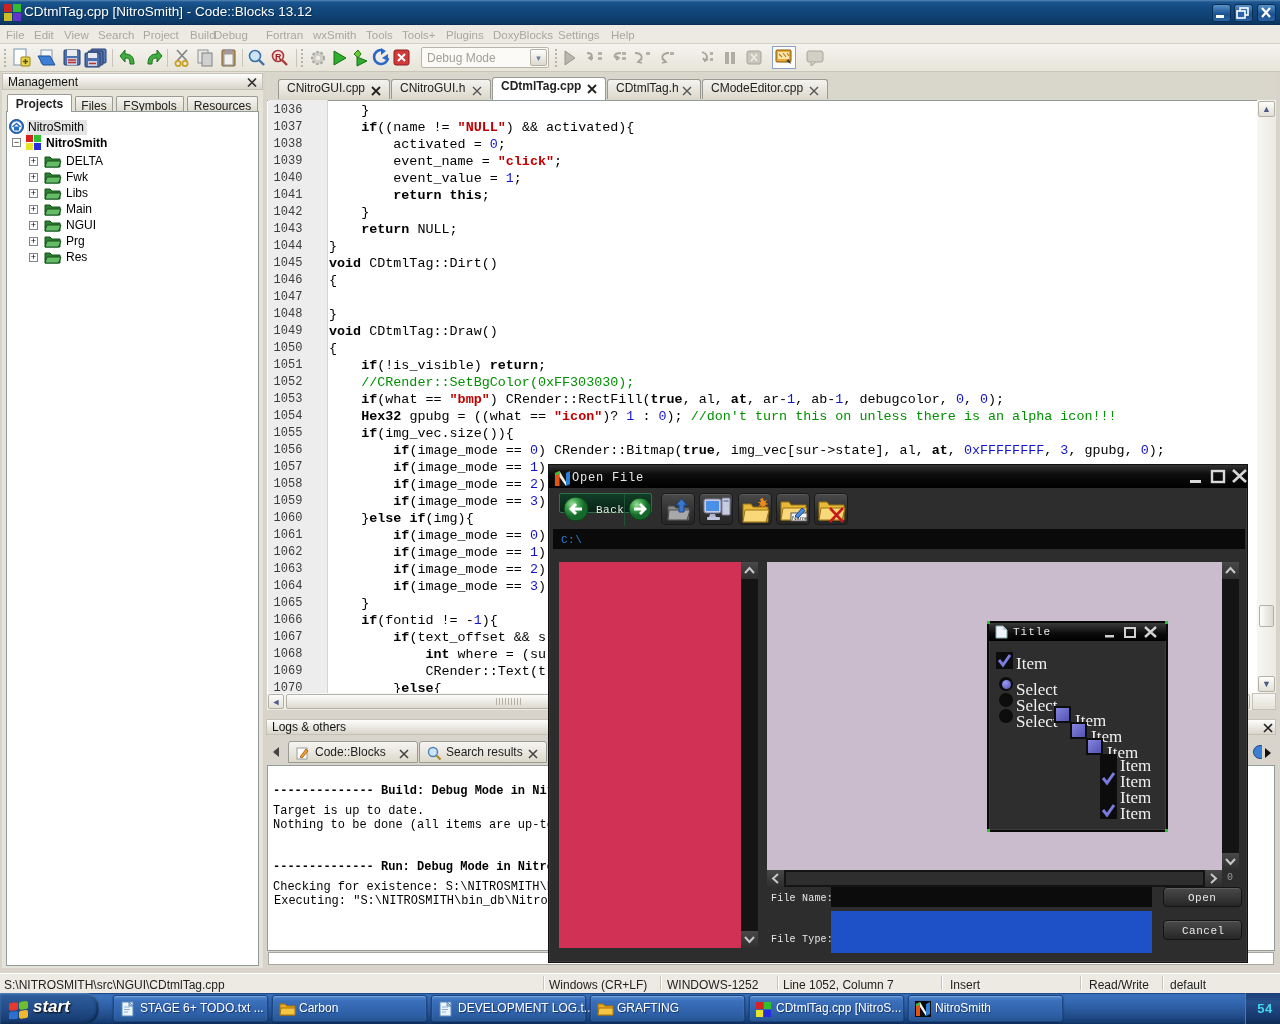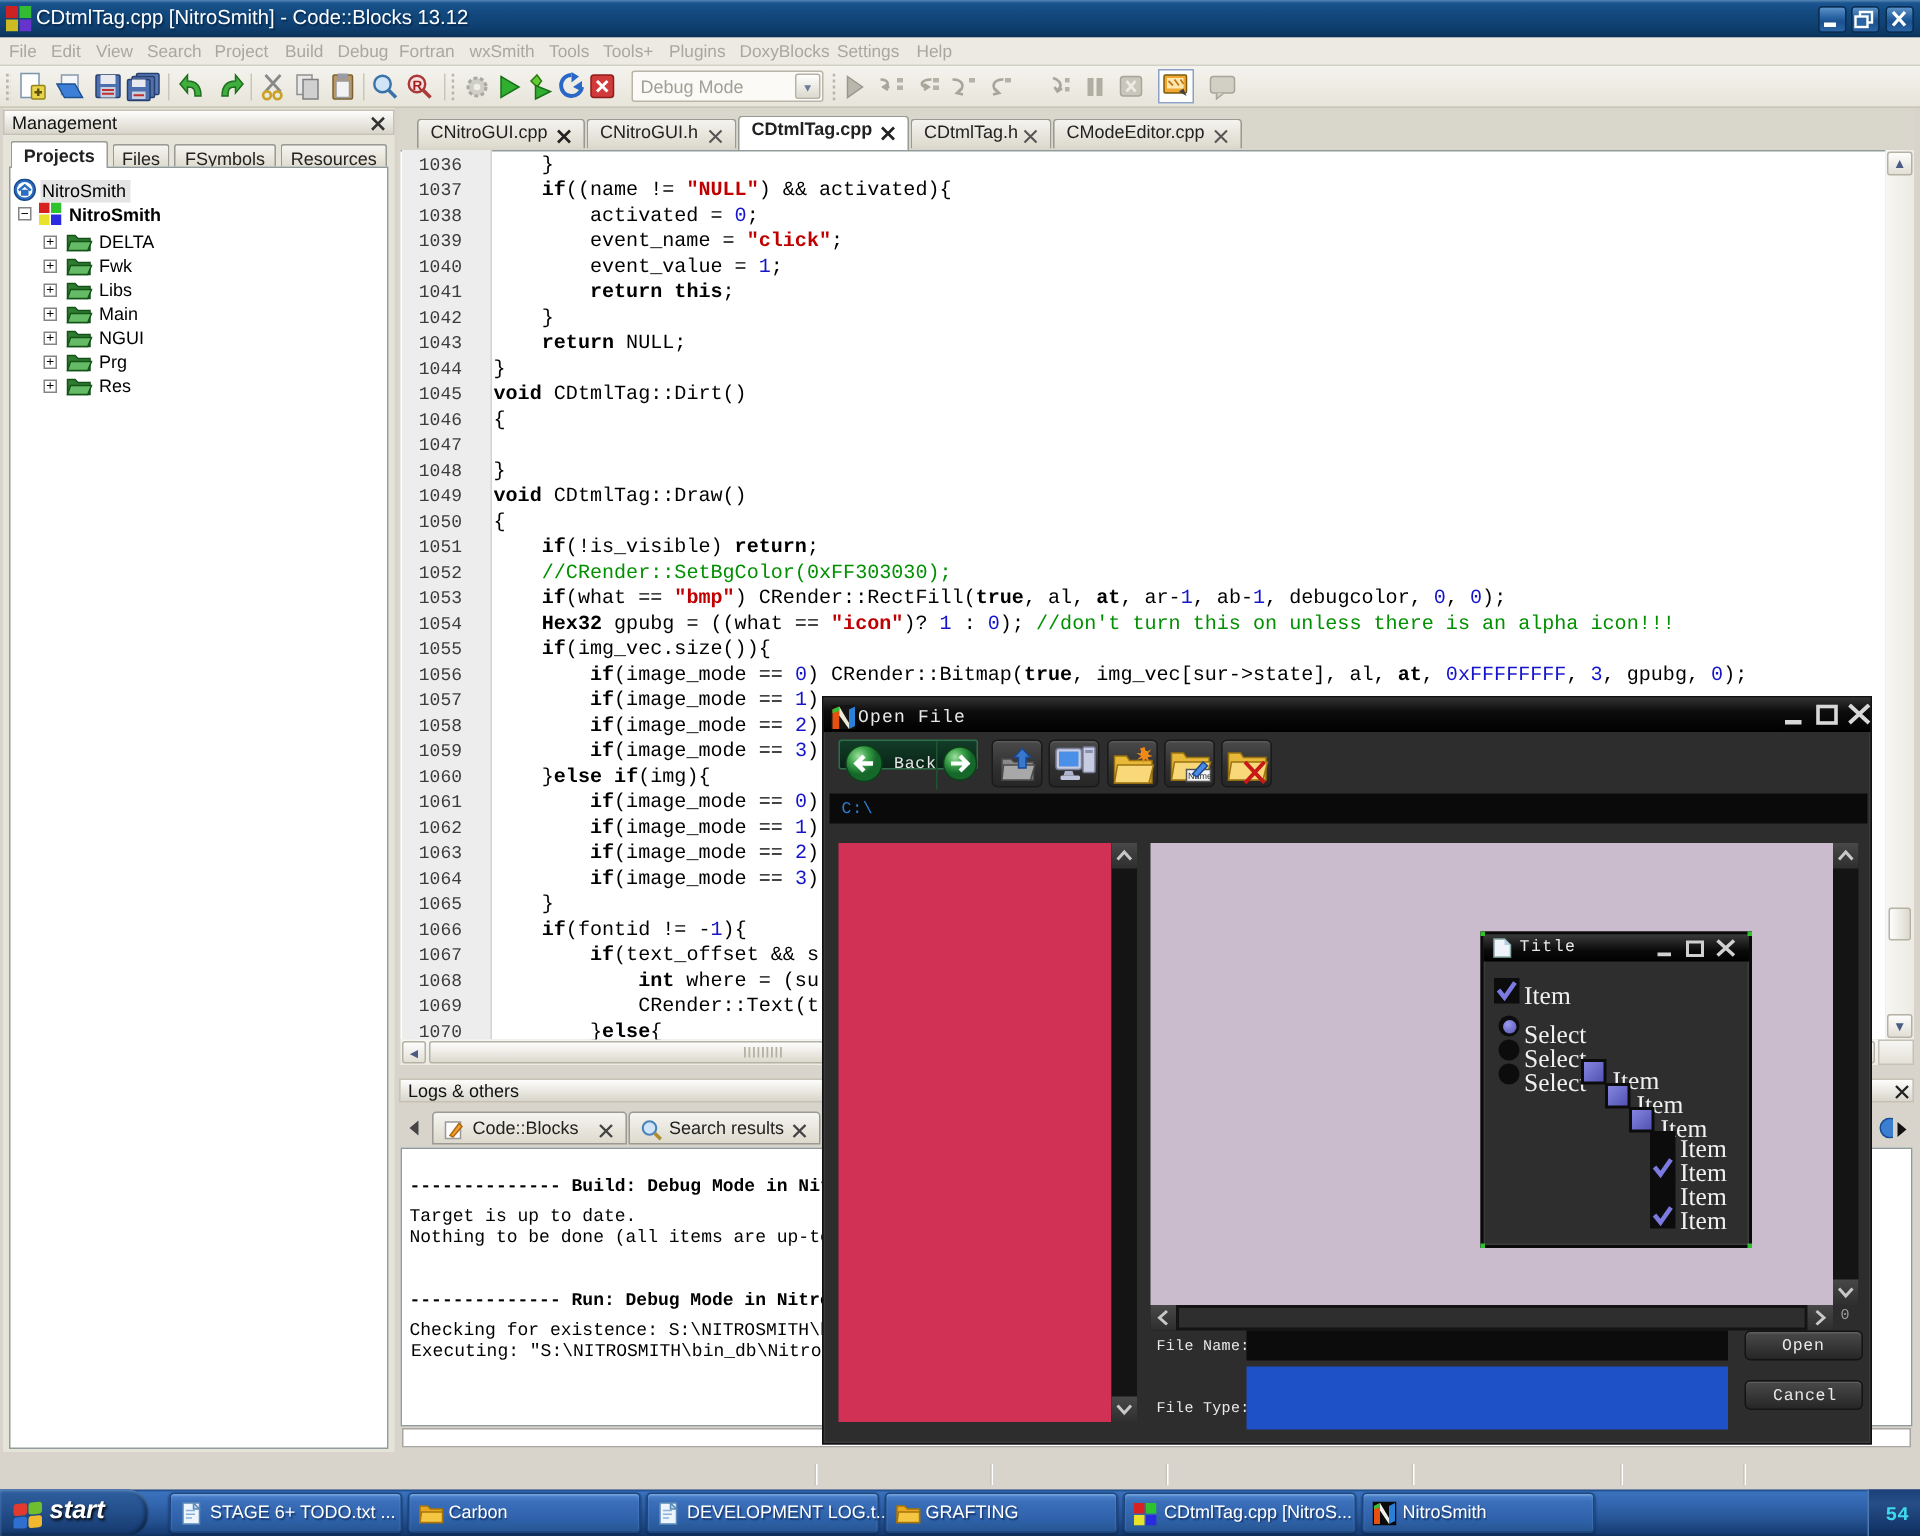--- a/index.html
+++ b/index.html
@@ -21,21 +21,21 @@
 #mgcap{left:2px;top:73px;width:261px;height:17px;background:linear-gradient(#fdfdfc,#d8d5ca);border:1px solid #c5c1b4;font-size:12px;color:#111;padding:1px 0 0 5px}
 .ptab{position:absolute;font-size:12px;color:#222;text-align:center;background:linear-gradient(#f6f5f1,#ddd9cc);border:1px solid #999b94;border-bottom:none;border-radius:2px 2px 0 0;padding-top:2px}
 #mgtree{left:6px;top:111px;width:253px;height:855px;background:#fff;border:1px solid #919b9c}
 .trow{position:absolute;font-size:12px;color:#000;white-space:nowrap}
 .pm{position:absolute;width:9px;height:9px;border:1px solid #848484;background:#fff;font-size:9px;line-height:7px;text-align:center;color:#000}
 
 #ed{left:266px;top:72px;width:1010px;height:638px;background:#d9d6cb}
 .etab{position:absolute;top:79px;height:20px;background:linear-gradient(#f4f3ef,#dcd8cb);border:1px solid #989a93;border-bottom:none;border-radius:3px 3px 0 0;font-size:12px;color:#222;padding:1px 0 0 8px}
 #edwhite{left:267px;top:100px;width:990px;height:593px;background:#fff;border-top:1px solid #919b9c}
 #gutter{left:268px;top:100px;width:60px;height:593px;background:#ededed;border-right:1px solid #d4d4d4}
-#lnums{left:268px;top:102px;width:40px;font-family:"Liberation Mono",monospace;font-size:12px;line-height:17px;color:#3c3c3c;text-align:right;white-space:pre}
+#lnums{left:268px;top:102px;width:40px;font-family:"Liberation Mono",monospace;font-size:12px;line-height:17px;color:#3c3c3c;text-align:center;white-space:pre}
 #code{left:329px;top:102px;font-family:"Liberation Mono",monospace;font-size:13.4px;line-height:17px;color:#000;white-space:pre}
 #code .k{font-weight:bold}
 #code .s{color:#c00000;font-weight:bold}
 #code .n{color:#1414cc}
 #code .c{color:#009000}
 
 .sbv{background:linear-gradient(90deg,#f6f6f3,#eceae2)}
 .sbh{background:linear-gradient(#f6f6f3,#eceae2)}
 .sbtn{position:absolute;background:linear-gradient(#fdfdfc,#e2dfd5);border:1px solid #b5b2a5;border-radius:2px;color:#4b5b84;font-size:9px;text-align:center}
 #logcap{left:266px;top:719px;width:1010px;height:16px;background:linear-gradient(#fdfdfc,#d8d5ca);border:1px solid #c5c1b4;font-size:12px;color:#111;padding:0 0 0 5px}
@@ -88,21 +88,21 @@
         </svg></div>
 </div>
 
 <div class="a" id="menu">
 <span style="left:6px">File</span>
       <span style="left:34px">Edit</span>
       <span style="left:64px">View</span>
       <span style="left:98px">Search</span>
       <span style="left:143px">Project</span>
       <span style="left:190px">Build</span>
-      <span style="left:225px">Debug</span>
+      <span style="left:214px">Debug</span>
       <span style="left:266px">Fortran</span>
       <span style="left:313px">wxSmith</span>
       <span style="left:366px">Tools</span>
       <span style="left:402px">Tools+</span>
       <span style="left:446px">Plugins</span>
       <span style="left:493px">DoxyBlocks</span>
       <span style="left:558px">Settings</span>
       <span style="left:611px">Help</span>
 </div>
 
@@ -439,20 +439,29 @@
     </svg>
 <div class="a" id="logwhite"></div>
 <div class="logln" style="left:273px;top:784px;font-weight:bold">-------------- Build: Debug Mode in NitroSmith (compiler: GNU GCC Compiler)--------------</div>
 <div class="logln" style="left:273px;top:804px">Target is up to date.</div>
 <div class="logln" style="left:273px;top:818px">Nothing to be done (all items are up-to-date).</div>
 <div class="logln" style="left:273px;top:860px;font-weight:bold">-------------- Run: Debug Mode in NitroSmith (compiler: GNU GCC Compiler)--------------</div>
 <div class="logln" style="left:273px;top:880px">Checking for existence: S:\NITROSMITH\bin_db\NitroSmith.exe</div>
 <div class="logln" style="left:274px;top:894px">Executing: "S:\NITROSMITH\bin_db\NitroSmith.exe"  (in S:\NITROSMITH\bin_db)</div>
 <div class="a" id="loginput"></div>
 
+<div class="a" id="sbar">
+<span style="left:4px">S:\NITROSMITH\src\NGUI\CDtmlTag.cpp</span>
+<span style="left:549px">Windows (CR+LF)</span>
+<span style="left:667px">WINDOWS-1252</span>
+<span style="left:783px">Line 1052, Column 7</span>
+<span style="left:950px">Insert</span>
+<span style="left:1089px">Read/Write</span>
+<span style="left:1170px">default</span>
+</div>
 <div class="sdiv" style="left:543px"></div><div class="sdiv" style="left:660px"></div><div class="sdiv" style="left:777px"></div><div class="sdiv" style="left:941px"></div><div class="sdiv" style="left:1080px"></div><div class="sdiv" style="left:1162px"></div>
 
 <div class="a" id="task"></div>
 <div class="a" id="start">
       <svg class="a" style="left:8px;top:6px" width="22" height="20">
         <g transform="skewY(-6)">
           <rect x="1" y="4" width="9" height="8" rx="2" fill="#e23a2e"></rect>
           <rect x="11" y="4" width="9" height="8" rx="2" fill="#6fbe2e"></rect>
           <rect x="1" y="13" width="9" height="8" rx="2" fill="#2e6fd0"></rect>
           <rect x="11" y="13" width="9" height="8" rx="2" fill="#f0b82e"></rect>

